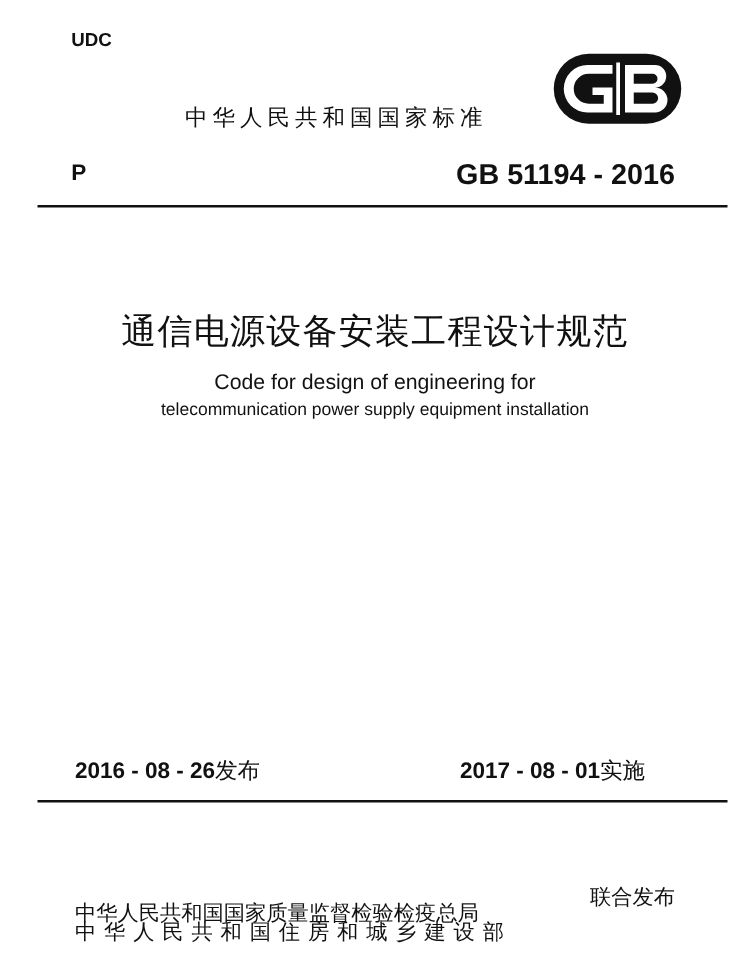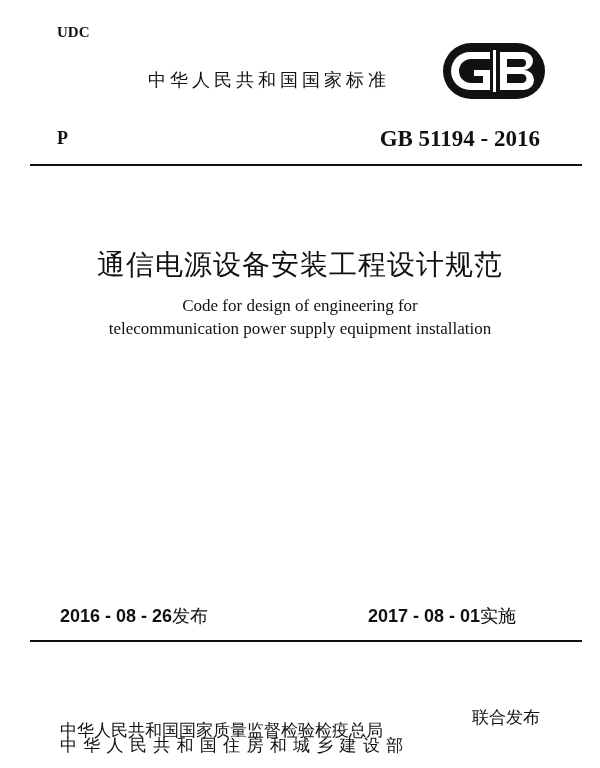--- a/index.html
+++ b/index.html
@@ -1,30 +1,30 @@
 <!DOCTYPE html>
 <html><head>
 <meta charset="utf-8">
 <style>
   html, body { margin: 0; padding: 0; background: #ffffff; }
   body { width: 600px; height: 768px; position: relative; overflow: hidden; color: #111; }
   .abs { position: absolute; white-space: nowrap; }
-  .serif { font-family: Liberation Serif, serif; }
+  .serif { font-family: Liberation Sans, sans-serif; }
   .sans { font-family: "DejaVu Sans", "Liberation Sans", sans-serif; }
   #udc { left: 57px; top: 24px; font-size: 15px; font-weight: bold; }
-  #national { left: 148px; top: 68px; font-size: 18px; letter-spacing: 4px; }
+  #national { left: 148px; top: 82px; font-size: 18px; letter-spacing: 4px; }
   #logo { left: 440px; top: 40px; width: 108px; height: 62px; }
   #cat { left: 57px; top: 128px; font-size: 18px; font-weight: bold; }
   #stdno { right: 60px; top: 126px; font-size: 23px; font-weight: bold; }
   .rule { position: absolute; left: 30px; width: 552px; height: 2px; background: #111; }
   #rule1 { top: 164px; }
   #rule2 { top: 640px; }
   #title-cn { left: 0; width: 600px; text-align: center; top: 246px; font-size: 28px; letter-spacing: 1px; }
   #title-en1 { left: 0; width: 600px; text-align: center; top: 296px; font-size: 17px; }
-  #title-en2 { left: 0; width: 600px; text-align: center; top: 319px; font-size: 17px; }
+  #title-en2 { left: 0; width: 600px; text-align: center; top: 319px; font-size: 14px; }
   #issue { left: 60px; top: 604px; font-size: 18px; }
   #impl { left: 368px; top: 604px; font-size: 18px; }
   .date { font-family: Liberation Sans, sans-serif; font-weight: bold; }
   .lbl { font-family: "DejaVu Sans", sans-serif; }
   #pub1 { left: 60px; top: 698px; font-size: 17px; letter-spacing: 6.3px; margin-top: 36px; }
   #pub2 { left: 60px; top: 719px; font-size: 17px; letter-spacing: 0px; }
   #joint { left: 452px; top: 706px; font-size: 17px; margin-left: 20px; }
 </style>
 </head>
 <body>

